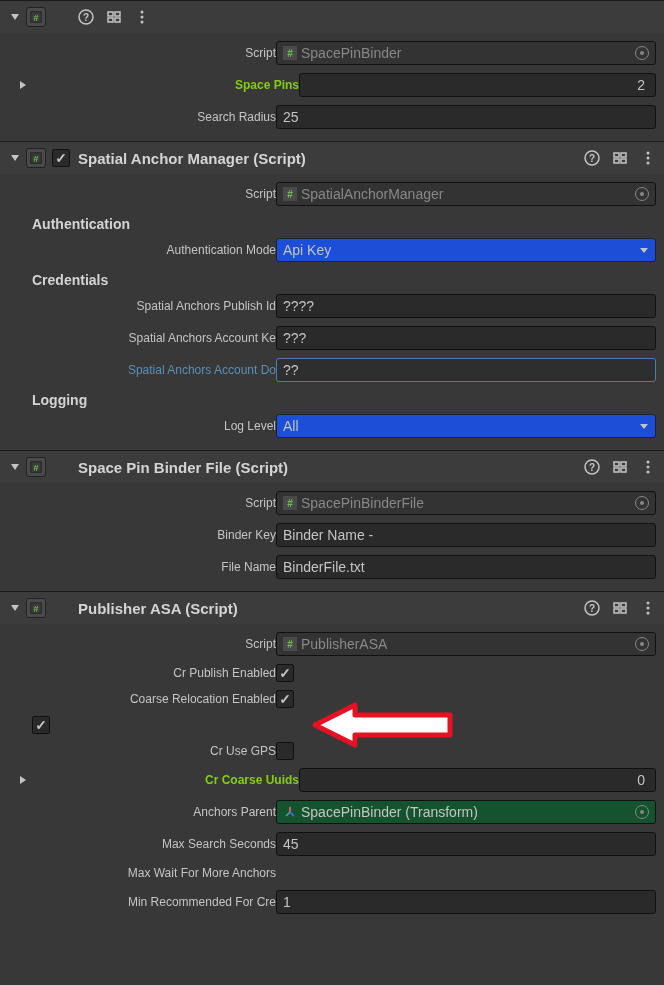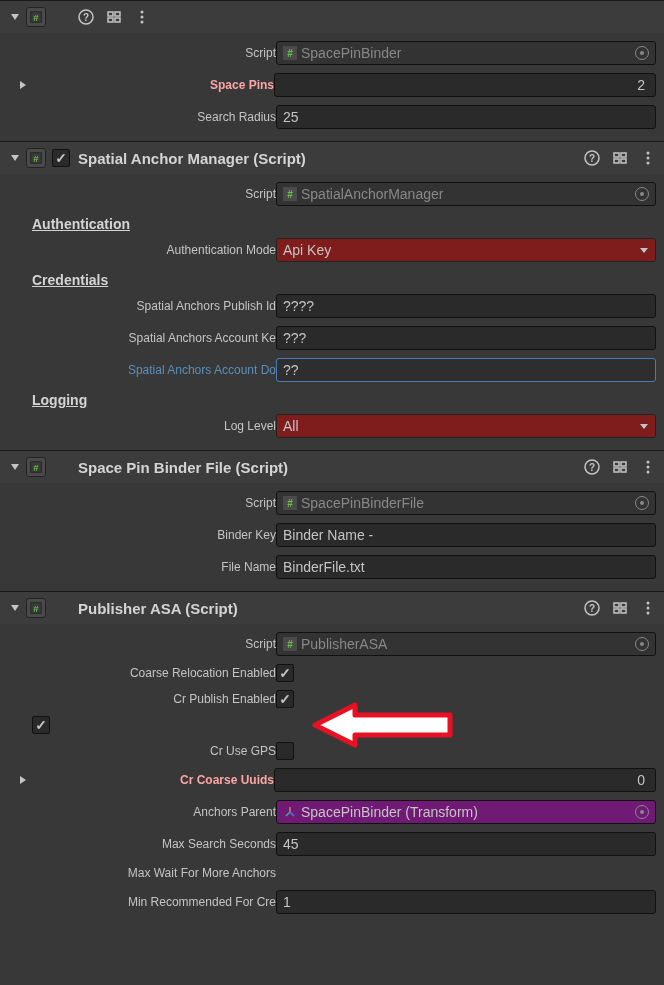--- a/index.html
+++ b/index.html
@@ -13,36 +13,36 @@
 .script-icon svg { width: 14px; height: 14px; }
 .checkbox { width: 18px; height: 18px; background: #2a2a2a; border: 1px solid #111; border-radius: 2px; margin-right: 8px; display: flex; align-items: center; justify-content: center; cursor: pointer; }
 .checkbox.checked::after { content: "✓"; color: #c4c4c4; font-size: 14px; font-weight: bold; }
 .comp-title { flex: 1; font-weight: bold; color: #d4d4d4; font-size: 15px; }
 .header-icons { display: flex; gap: 12px; align-items: center; }
 .header-icon { width: 16px; height: 16px; cursor: pointer; display: flex; align-items: center; justify-content: center; }
 .header-icon svg { width: 16px; height: 16px; fill: #c4c4c4; }
 .comp-body { padding: 4px 0 8px 0; }
 .prop-row { display: flex; align-items: center; padding: 4px 8px 4px 32px; min-height: 26px; }
 .prop-label { width: 244px; flex-shrink: 0; color: #c4c4c4; font-size: 12px; white-space: nowrap; overflow: hidden; text-align: right; }
-.prop-label.bold { font-weight: bold; color: #fca5a5; }
+.prop-label.bold { font-weight: bold; color: #84cc16; margin-left: 25px; }
 .prop-label.link { color: #5b8fb9; }
 .prop-field { flex: 1; }
 .text-input { width: 100%; background: #2a2a2a; border: 1px solid #111; border-radius: 3px; padding: 3px 6px; color: #c4c4c4; font-size: 14px; }
 .text-input.focused { border: 1px solid #4a7db8; background: #2e2e2e; }
 .num-input { width: 100%; background: #2a2a2a; border: 1px solid #111; border-radius: 3px; padding: 3px 6px; color: #c4c4c4; font-size: 14px; text-align: left; }
 .num-right { text-align: right; padding-right: 10px; }
-.object-field { width: 100%; background: #701a75; border: 1px solid #111; border-radius: 3px; padding: 3px 6px; color: #c4c4c4; font-size: 14px; display: flex; align-items: center; }
+.object-field { width: 100%; background: #14532d; border: 1px solid #111; border-radius: 3px; padding: 3px 6px; color: #c4c4c4; font-size: 14px; display: flex; align-items: center; }
 .object-field.readonly { background: #333; color: #888; }
 .obj-icon { width: 14px; height: 14px; margin-right: 4px; display: inline-flex; align-items: center; justify-content: center; }
 .obj-target { margin-left: auto; width: 14px; height: 14px; border: 1.5px solid #888; border-radius: 50%; position: relative; flex-shrink: 0; }
 .obj-target::after { content: ""; position: absolute; width: 4px; height: 4px; background: #888; border-radius: 50%; top: 50%; left: 50%; transform: translate(-50%, -50%); }
-.dropdown { width: 100%; background: #7f1d1d; border: 1px solid #222; border-radius: 3px; padding: 3px 6px; color: #c4c4c4; font-size: 14px; display: flex; align-items: center; cursor: pointer; }
+.dropdown { width: 100%; background: #1d4ed8; border: 1px solid #222; border-radius: 3px; padding: 3px 6px; color: #c4c4c4; font-size: 14px; display: flex; align-items: center; cursor: pointer; }
 .dropdown-arrow { margin-left: auto; }
 .dropdown-arrow svg { width: 10px; height: 10px; fill: #c4c4c4; }
-.section-header { padding: 6px 8px 2px 32px; font-weight: bold; color: #d4d4d4; font-size: 14px; text-decoration: underline; }
+.section-header { padding: 6px 8px 2px 32px; font-weight: bold; color: #d4d4d4; font-size: 14px; }
 .foldout-row { display: flex; align-items: center; padding: 4px 8px 4px 16px; }
 .foldout-row .foldout { margin-right: 2px; }
 .foldout-row .prop-label { font-weight: bold; }
 .arrow-annotation { position: absolute; left: 310px; top: 700px; pointer-events: none; z-index: 100; }
 .checkbox-cell { display: flex; align-items: center; }
 .transform-icon { width: 14px; height: 14px; margin-right: 4px; display: inline-flex; }
 </style>
 </head>
 <body>
 
@@ -332,27 +332,27 @@
                   <rect width="14" height="14" fill="#4a4a4a"></rect>
                   <text x="7" y="11" text-anchor="middle" fill="#6abf4b" font-size="10" font-weight="bold">#</text>
                 </svg>
               </span>
             <span>PublisherASA</span>
             <div class="obj-target"></div>
           </div>
         </div>
       </div>
       <div class="prop-row">
-        <div class="prop-label">Coarse Relocation Enabled</div>
+        <div class="prop-label">Cr Publish Enabled</div>
         <div class="prop-field checkbox-cell">
             <div class="checkbox checked"></div>
           </div>
       </div>
       <div class="prop-row">
-        <div class="prop-label">Cr Publish Enabled</div>
+        <div class="prop-label">Coarse Relocation Enabled</div>
         <div class="prop-field checkbox-cell">
             <div class="checkbox checked"></div>
           </div>
       </div>
       <div class="prop-row">
         <div class="prop-field checkbox-cell">
             <div class="checkbox checked"></div>
           </div>
       </div>
       <div class="prop-row">

